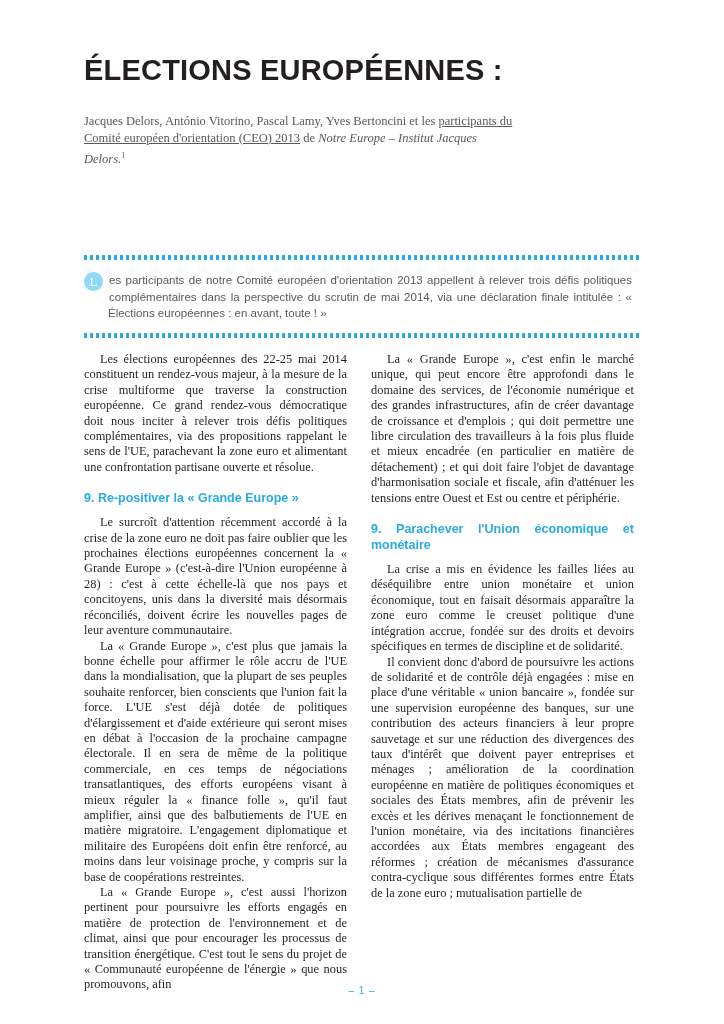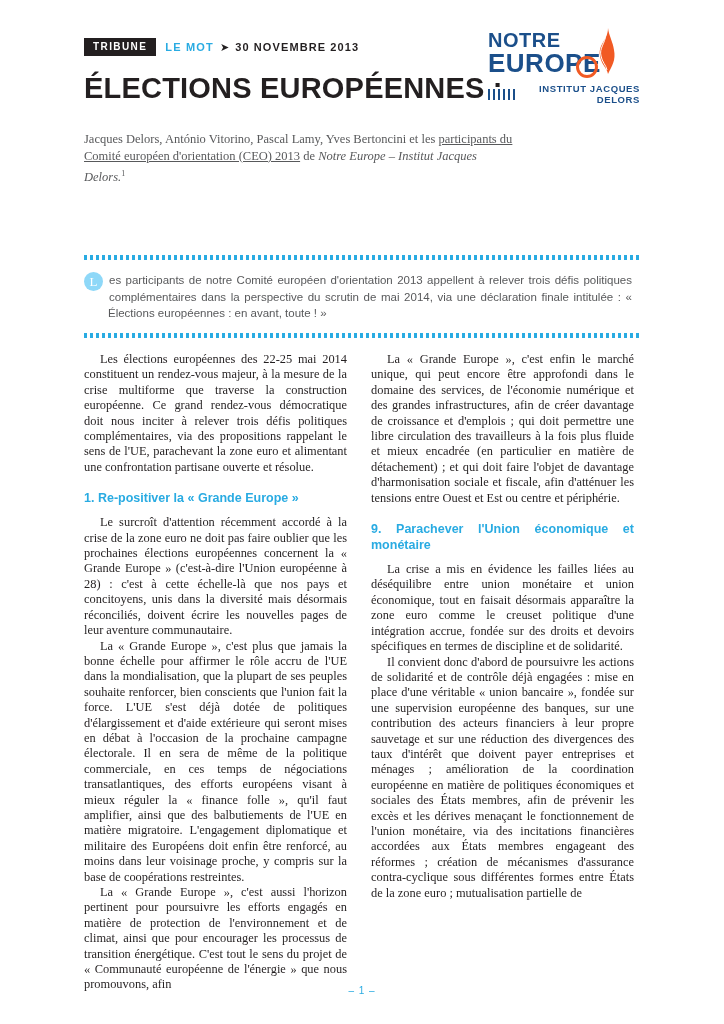--- a/index.html
+++ b/index.html
@@ -248,61 +248,42 @@
     color: #29abe2;
     letter-spacing: 1px;
   }
 </style>
 </head>
 <body>
 
 <div class="page">
 
   <div class="header">
-    <div class="kicker">
-      <span class="tag">TRIBUNE</span>
-      <span class="lemot">LE MOT</span>
-      <span class="arrow">➤</span>
-      <span class="date">30 NOVEMBRE 2013</span>
-    </div>
 
     <h1 class="title">
       <span>ÉLECTIONS EUROPÉENNES :</span>
     </h1>
 
     <div class="authors">
       <span>Jacques Delors, António Vitorino, Pascal Lamy, Yves Bertoncini et les </span><span class="under">participants du Comité européen d'orientation (CEO) 2013</span><span> de </span><i>Notre Europe – Institut Jacques Delors.</i><sup>1</sup>
     </div>
   </div>
 
-  <div class="logo">
-    <svg class="flame" viewBox="0 0 24 46">
-      <path d="M14 0 C14 12, 4 16, 6 28 C7 36, 13 40, 14 46 C18 38, 22 32, 20 22 C19 14, 15 8, 14 0 Z" fill="#f15a24"></path>
-      <path d="M12 6 C11 16, 5 20, 7 28 C8 34, 12 37, 13 42" fill="none" stroke="#ffffff" stroke-width="1"></path>
-    </svg>
-    <div class="notre">NOTRE</div>
-    <div class="europe">EUROPE</div>
-    <div class="ring"></div>
-    <div class="inst-row">
-      <span class="bars"></span>
-      <span class="inst-text">INSTITUT JACQUES DELORS</span>
-    </div>
-  </div>
 
   <div class="dotted-rule rule-top"></div>
   <div class="dotted-rule rule-bottom"></div>
 
   <div class="intro">
     <span class="dropcap">L</span><span>es participants de notre Comité européen d'orientation 2013 appellent à relever trois défis politiques complémentaires dans la perspective du scrutin de mai 2014, via une déclaration finale intitulée : « Élections européennes : en avant, toute ! »</span>
   </div>
 
   <div class="columns">
     <div class="col">
       <p class="first">Les élections européennes des 22-25 mai 2014 constituent un rendez-vous majeur, à la mesure de la crise multiforme que traverse la construction européenne. Ce grand rendez-vous démocratique doit nous inciter à relever trois défis politiques complémentaires, via des propositions rappelant le sens de l'UE, parachevant la zone euro et alimentant une confrontation partisane ouverte et résolue.</p>
-      <h2 class="section">1. Re-positiver la « Grande Europe »</h2>
+      <h2 class="section">9. Re-positiver la « Grande Europe »</h2>
       <p>Le surcroît d'attention récemment accordé à la crise de la zone euro ne doit pas faire oublier que les prochaines élections européennes concernent la « Grande Europe » (c'est-à-dire l'Union européenne à 28) : c'est à cette échelle-là que nos pays et concitoyens, unis dans la diversité mais désormais réconciliés, doivent écrire les nouvelles pages de leur aventure communautaire.</p>
       <p>La « Grande Europe », c'est plus que jamais la bonne échelle pour affirmer le rôle accru de l'UE dans la mondialisation, que la plupart de ses peuples souhaite renforcer, bien conscients que l'union fait la force. L'UE s'est déjà dotée de politiques d'élargissement et d'aide extérieure qui seront mises en débat à l'occasion de la prochaine campagne électorale. Il en sera de même de la politique commerciale, en ces temps de négociations transatlantiques, des efforts européens visant à mieux réguler la « finance folle », qu'il faut amplifier, ainsi que des balbutiements de l'UE en matière migratoire. L'engagement diplomatique et militaire des Européens doit enfin être renforcé, au moins dans leur voisinage proche, y compris sur la base de coopérations restreintes.</p>
       <p>La « Grande Europe », c'est aussi l'horizon pertinent pour poursuivre les efforts engagés en matière de protection de l'environnement et de climat, ainsi que pour encourager les processus de transition énergétique. C'est tout le sens du projet de « Communauté européenne de l'énergie » que nous promouvons, afin</p>
     </div>
     <div class="col">
       <p>La « Grande Europe », c'est enfin le marché unique, qui peut encore être approfondi dans le domaine des services, de l'économie numérique et des grandes infrastructures, afin de créer davantage de croissance et d'emplois ; qui doit permettre une libre circulation des travailleurs à la fois plus fluide et mieux encadrée (en particulier en matière de détachement) ; et qui doit faire l'objet de davantage d'harmonisation sociale et fiscale, afin d'atténuer les tensions entre Ouest et Est ou centre et périphérie.</p>
       <h2 class="section">9. Parachever l'Union économique et monétaire</h2>
       <p>La crise a mis en évidence les failles liées au déséquilibre entre union monétaire et union économique, tout en faisait désormais apparaître la zone euro comme le creuset politique d'une intégration accrue, fondée sur des droits et devoirs spécifiques en termes de discipline et de solidarité.</p>
       <p>Il convient donc d'abord de poursuivre les actions de solidarité et de contrôle déjà engagées : mise en place d'une véritable « union bancaire », fondée sur une supervision européenne des banques, sur une contribution des acteurs financiers à leur propre sauvetage et sur une réduction des divergences des taux d'intérêt que doivent payer entreprises et ménages ; amélioration de la coordination européenne en matière de politiques économiques et sociales des États membres, afin de prévenir les excès et les dérives menaçant le fonctionnement de l'union monétaire, via des incitations financières accordées aux États membres engageant des réformes ; création de mécanismes d'assurance contra-cyclique sous différentes formes entre États de la zone euro ; mutualisation partielle de</p>
     </div>

